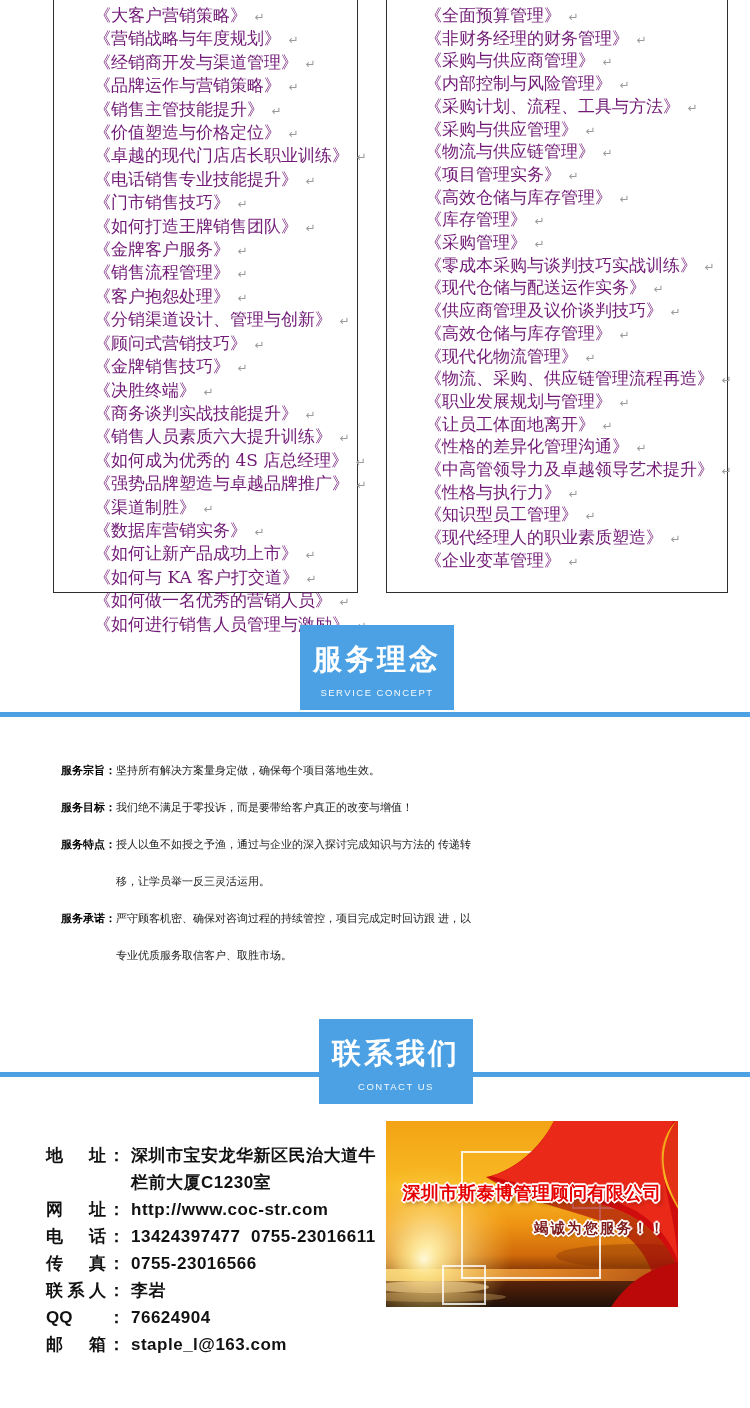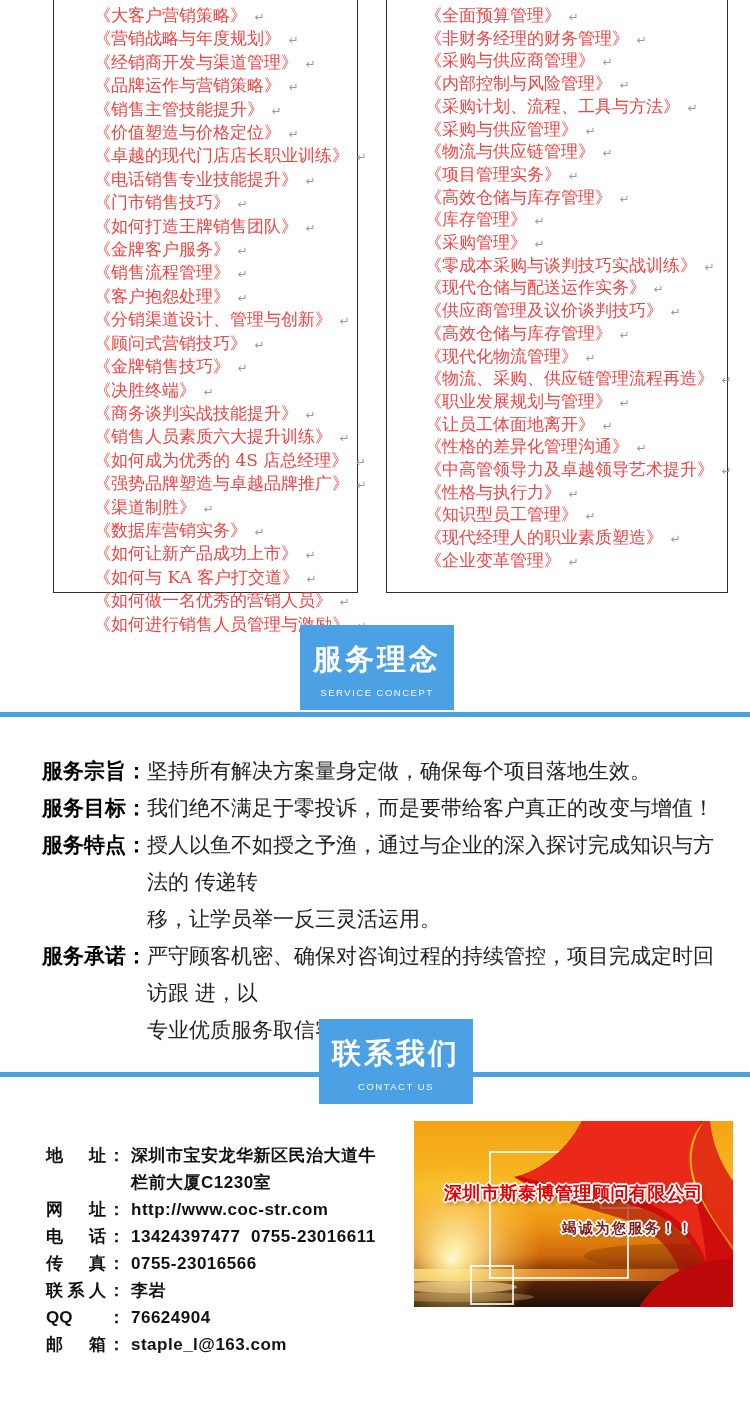--- a/index.html
+++ b/index.html
@@ -15,21 +15,21 @@
   }
   .box-left  { left:53px;  width:305px; }
   .box-right { left:386px; width:342px; }
   .course-list { padding:18px 0 0 40px; }
   .box-right .course-list { padding-left:38px; }
   .li { white-space:nowrap; }
   .box-left  .li { line-height:21.4px; }
   .box-right .li { line-height:20.7px; }
   .li .t {
     font-family:"DejaVu Serif", serif;
-    font-size:17px; color:#ef4444; letter-spacing:0px;
+    font-size:17px; color:#701a75; letter-spacing:0px;
   }
   .li .ret { font-size:12px; color:#9a9a9a; margin-left:3px; font-family:"DejaVu Sans", sans-serif; }
 
   
   .banner-blue {
     position:absolute; left:300px; width:154px; height:85px;
     background:#4BA1E3; color:#fff; text-align:center; z-index:3;
   }
   .banner-title {
     margin-top:15px; font-size:29px; font-weight:bold; letter-spacing:3px;
@@ -40,43 +40,43 @@
     margin-top:7px; font-size:9.5px; letter-spacing:1.5px; color:rgba(255,255,255,.95);
   }
   .banner-service { top:625px; }
   .banner-contact { top:1019px;margin-left:19px; }
   .hline { position:absolute; left:0; width:750px; height:5px; background:#4BA1E3; z-index:2; }
   .hline-1 { top:712px; }
   .hline-2 { top:1072px; }
 
   
   .service-block {
-    position:absolute; left:42px; top:752px; width:672px;
-    font-size:21px; line-height:37px; color:#222222;
+    position:absolute; left:61px; top:752px; width:672px;
+    font-size:11px; line-height:37px; color:#222222;
   }
   .srow { display:flex; align-items:flex-start; }
   .slabel { font-weight:bold; color:#000; white-space:nowrap; flex:0 0 auto; }
   .stext  { white-space:pre-wrap; }
 
   
   .contact-block {
     position:absolute; left:46px; top:1142px;
     font-size:17px; line-height:27px; color:#111; font-weight:bold;
   }
   .crow { display:flex; align-items:flex-start; }
   .clabel {
     flex:0 0 auto; display:inline-block; width:60px;
     text-align:justify; text-align-last:justify;
   }
   .ccolon { flex:0 0 auto; margin:0 6px 0 2px; }
   .cvalue { white-space:pre-wrap; letter-spacing:0.5px; }
 
   
   .ad-banner {
-    position:absolute; left:414px; top:1121px; width:319px; height:186px;
+    position:absolute; left:386px; top:1121px; width:292px; height:186px;
     overflow:hidden; z-index:1;
   }
   .ad-banner svg { position:absolute; left:0; top:0; }
   .b-title {
     position:absolute; left:0; width:100%; top:60px; text-align:center;
     font-size:18px; font-weight:bold; color:#e60000; letter-spacing:0.5px;
     text-shadow:-1px -1px 0 #fff,1px -1px 0 #fff,-1px 1px 0 #fff,1px 1px 0 #fff,
                  0 -2px 0 #fff,0 2px 0 #fff,-2px 0 0 #fff,2px 0 0 #fff,
                  3px 3px 4px rgba(90,20,0,.55);
     white-space:nowrap;

